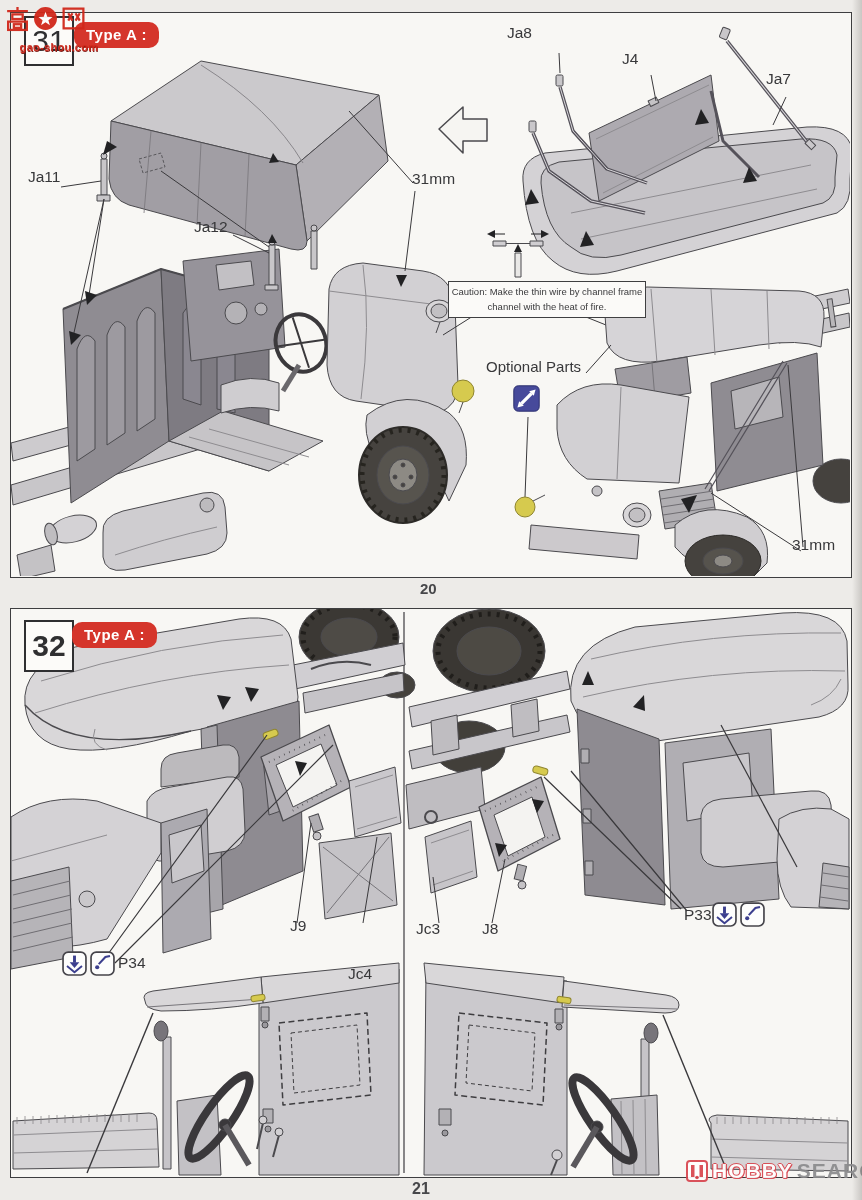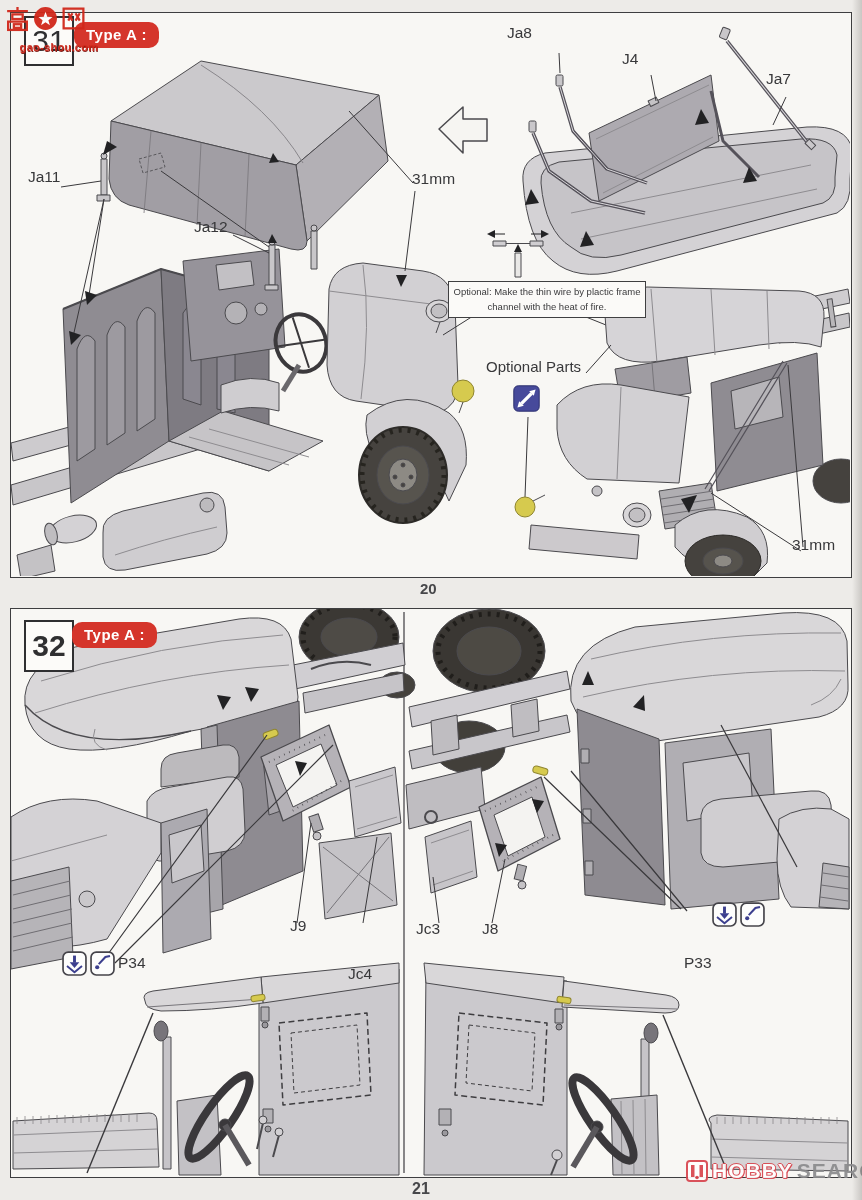--- a/index.html
+++ b/index.html
@@ -248,21 +248,21 @@
       </g>
 
       <g stroke="#3a393c">
         <path d="M792,534 L777,352 M790,538 L700,480"></path>
         <path d="M575,360 L600,332"></path>
       </g>
     </g>
   </svg>
 
   <div id="caution-box">
-    <span>Optional: Make the thin wire by plactic frame</span><br>
+    <span>Caution: Make the thin wire by channel frame</span><br>
     <span>channel with the heat of fire.</span>
   </div>
 </div>
 
 <div class="stepbox" style="left:24px;top:16px;">
   <span>31</span>
 </div>
 <div class="typelabel" style="left:74px;top:22px;">Type A :</div>
 
 <div class="callout" style="left:28px;top:168px;">Ja11</div>
@@ -452,21 +452,21 @@
 <div class="stepbox" style="left:24px;top:620px;height:48px;font-weight:bold;">
   <span>32</span>
 </div>
 <div class="typelabel" style="left:72px;top:622px;">Type A :</div>
 
 <div class="callout" style="left:290px;top:917px;">J9</div>
 <div class="callout" style="left:348px;top:965px;text-align:center;">Jc4</div>
 <div class="callout" style="left:416px;top:920px;">Jc3</div>
 <div class="callout" style="left:482px;top:920px;">J8</div>
 
-<div class="callout" style="left:684px;top:906px;margin-top:48px;">P33</div>
+<div class="callout" style="left:684px;top:906px;">P33</div>
 <svg class="mini-icon" style="left:712px;top:902px;" width="25" height="25">
     <use href="#icon-attach"></use>
   </svg>
 <svg class="mini-icon" style="left:740px;top:902px;" width="25" height="25">
     <use href="#icon-glue"></use>
   </svg>
 
 <svg class="mini-icon" style="left:62px;top:951px;" width="25" height="25">
     <use href="#icon-attach"></use>
   </svg>

